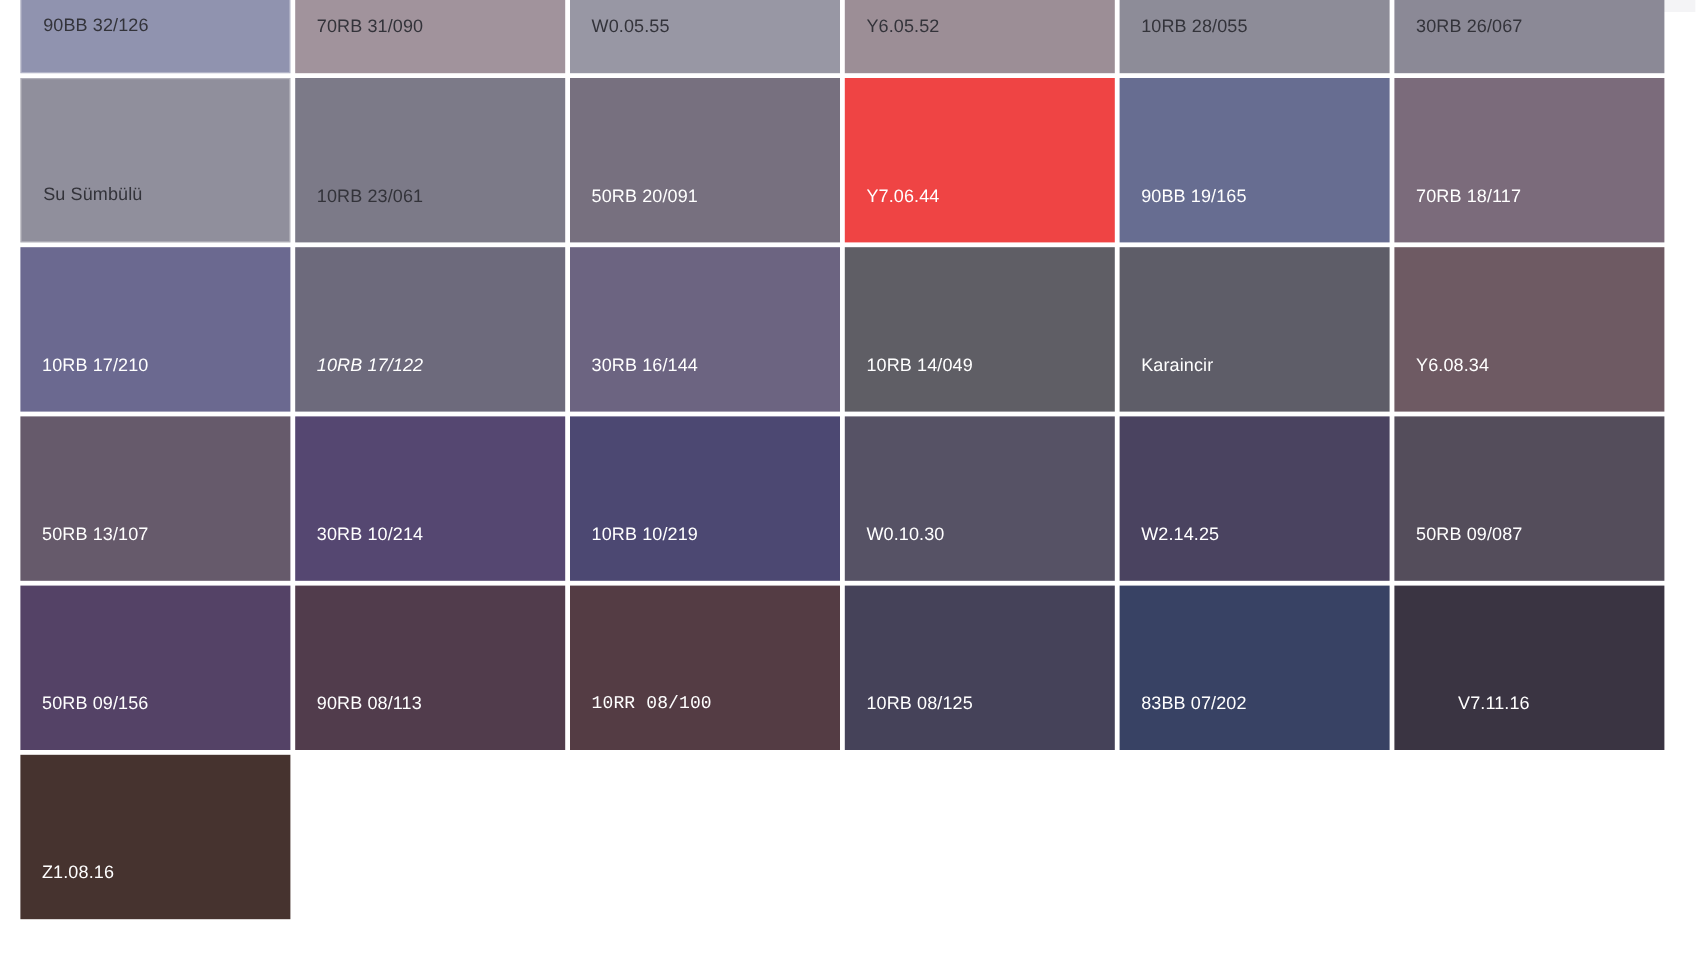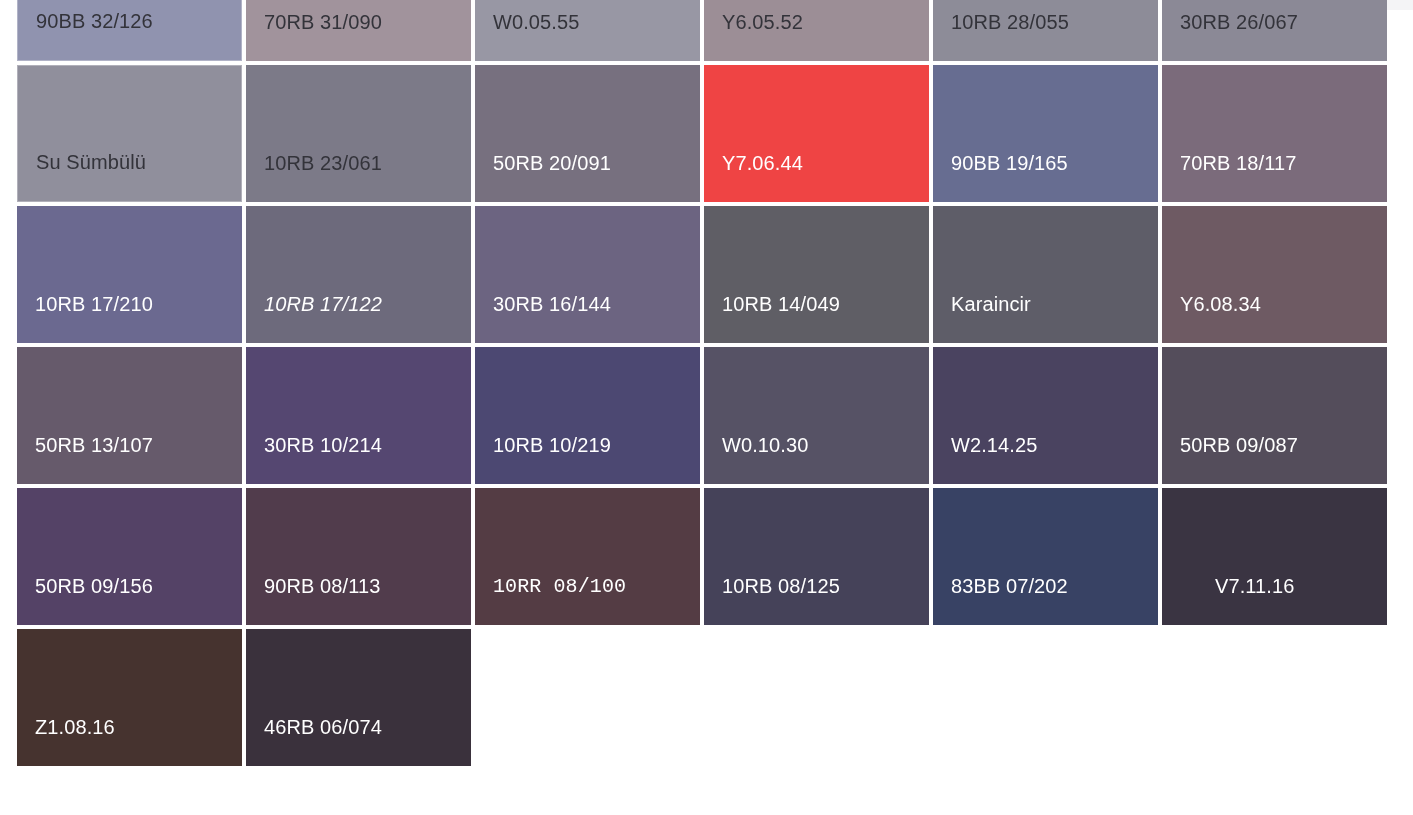--- a/index.html
+++ b/index.html
@@ -53,21 +53,21 @@
     overflow: hidden;
   }
 
   .swatch.bordered {
     border: 1px solid rgba(255, 255, 255, 0.30);
   }
 
   .swatch-label {
     display: block;
     padding: 0 0 30px 18px;
-    font-size: 20px;
+    font-size: 15px;
     line-height: 17px;
     letter-spacing: 0.1px;
     white-space: nowrap;
     pointer-events: none;
   }
 
   .swatch.dark-text  .swatch-label { color: #33333a; }
   .swatch.light-text .swatch-label { color: #ffffff; }
 </style>
 </head>
@@ -164,18 +164,15 @@
       </div>
       <div class="swatch light-text" style="background-color: rgb(56, 66, 100);">
         <span class="swatch-label">83BB 07/202</span>
       </div>
       <div class="swatch light-text" style="background-color: rgb(58, 52, 66); padding-left: 35px;">
         <span class="swatch-label">V7.11.16</span>
       </div>
       <div class="swatch light-text" style="background-color: rgb(70, 51, 47);">
         <span class="swatch-label">Z1.08.16</span>
       </div>
-      <div class="swatch light-text" style="background-color: rgb(58, 49, 60);">
-        <span class="swatch-label">46RB 06/074</span>
-      </div>
     </div>
 
 </div>
 
 </body></html>

